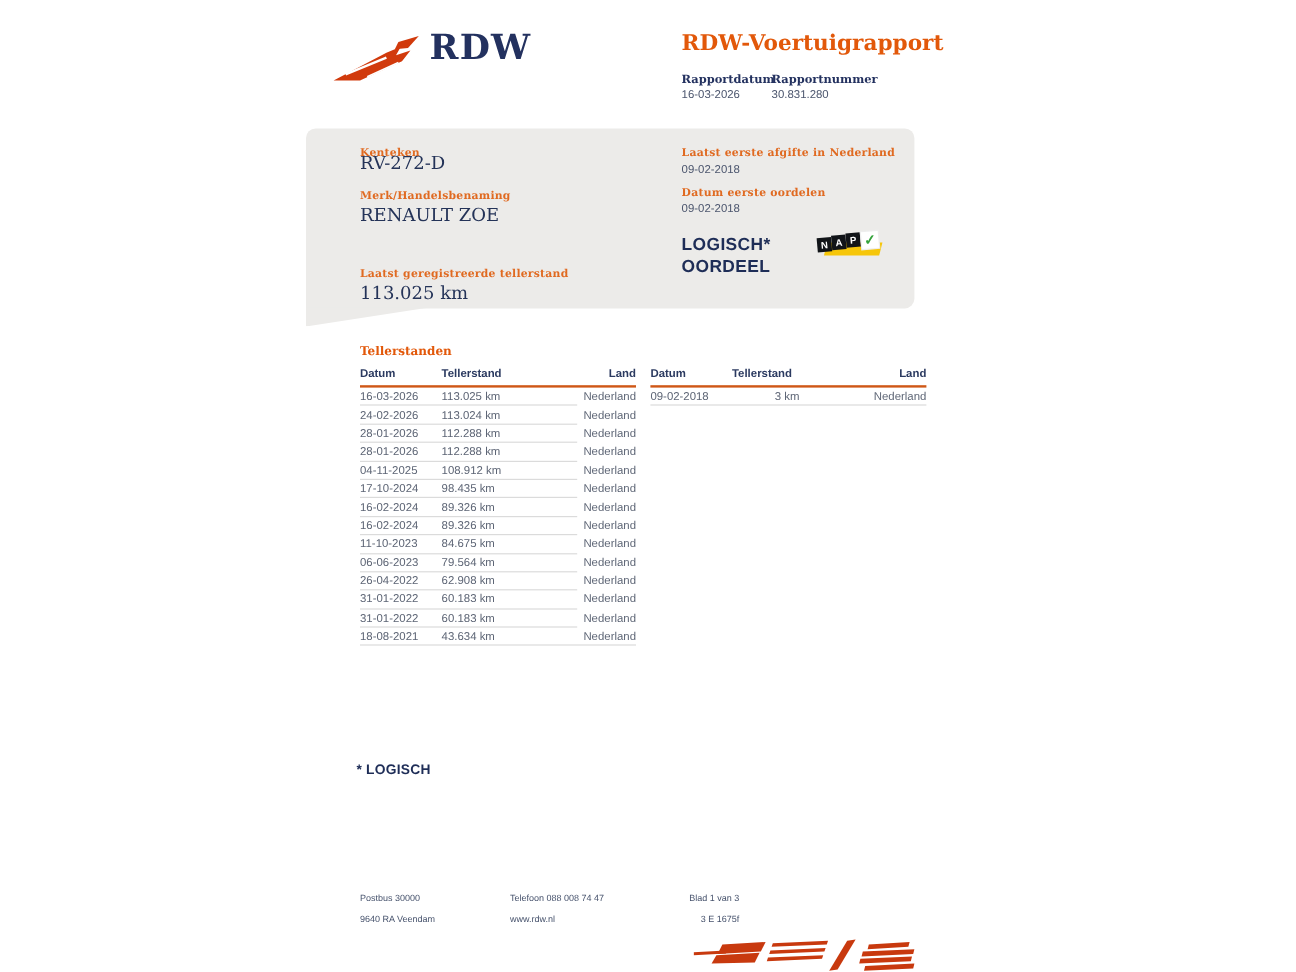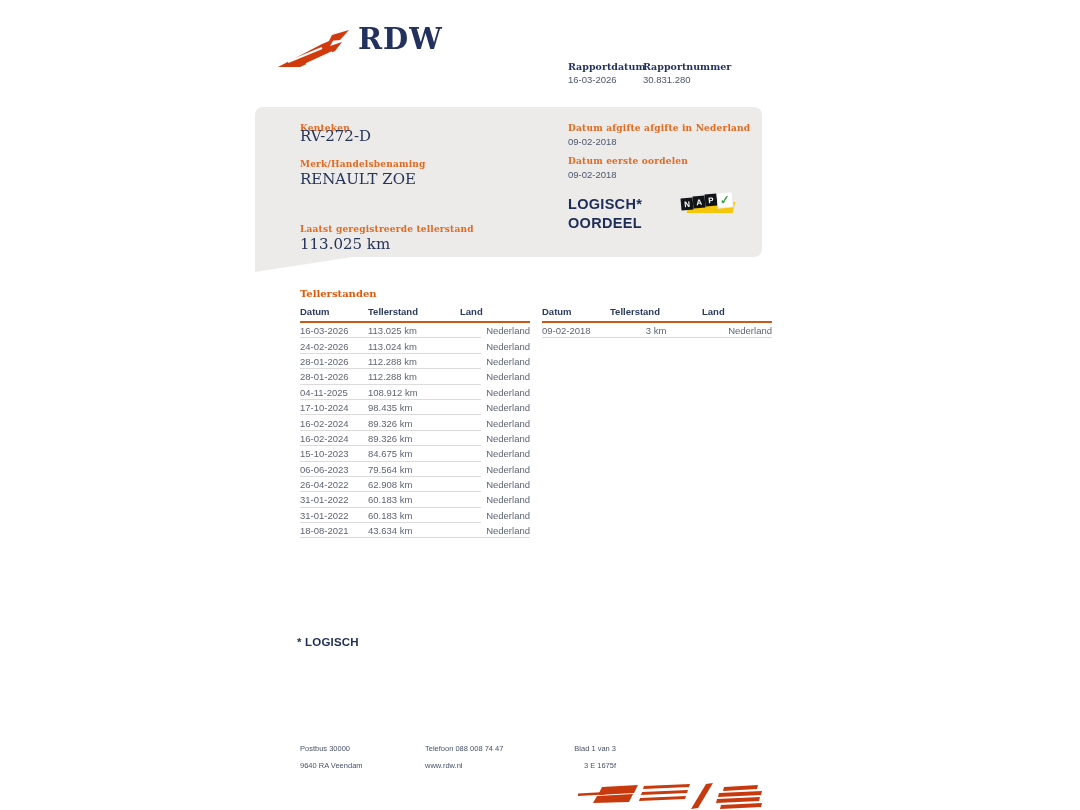--- a/index.html
+++ b/index.html
@@ -47,21 +47,21 @@
              color:#35a33c;font-size:12px;font-weight:bold;display:flex;align-items:center;
              justify-content:center;transform:rotate(-5deg);box-shadow:0 0 0 1px #eeeeee;}
 
   
   .section-title{left:300px;top:288px;font-size:10px;font-weight:bold;color:#e2580a;
                  font-family:"DejaVu Serif",serif;text-align:right;}
   .tbl{top:303px;width:230px;}
   .tbl-left{left:300px;} .tbl-right{left:542px;}
   .tbl-head{display:grid;grid-template-columns:68px 1fr 70px;font-size:9.5px;font-weight:bold;
             color:#2b3a60;padding:3px 0 4px 0;border-bottom:2px solid #cf5716;}
-  .tbl-head span:last-child{}
+  .tbl-head span:last-child{text-align:right;}
   .row{display:grid;grid-template-columns:68px 1fr 70px;font-size:9.5px;color:#5d6575;
        height:15.4px;align-items:center;position:relative;}
   .row span:last-child{text-align:right;}
   .row::after{content:"";position:absolute;left:0;bottom:0;width:181px;height:1px;background:#dbdbdb;}
   .row:last-child::after{width:100%;}
   .tbl-right .row span:nth-child(2){text-align:center;}
 
   
   .fn-title{left:297px;top:636px;font-size:11.5px;font-weight:bold;color:#1e2d57;letter-spacing:.2px;}
   .fn-text{left:297px;top:653px;width:452px;font-size:9.5px;color:#df6227;line-height:17px;}
@@ -79,34 +79,35 @@
 <div class="page">
 
   <svg class="abs logo-mark" viewBox="0 0 80 44" xmlns="http://www.w3.org/2000/svg">
     <path d="M2,39 L46,16 L58,11 L54,18 L66,14 L59,23 L24,39 Z" fill="#d13a0c"></path>
     <path d="M56,7 L73,2 L64,12 L53,13 Z" fill="#d13a0c"></path>
     <line x1="12" y1="34" x2="46" y2="20" stroke="#ffffff" stroke-width="2"></line>
     <line x1="30" y1="36" x2="56" y2="24" stroke="#ffffff" stroke-width="1.4"></line>
   </svg>
   <div class="abs logo-text">RDW</div>
 
+  <div class="abs doc-title">RDW-Voertuigrapport</div>
   <div class="abs meta-label ml1">Rapportdatum</div>
   <div class="abs meta-label ml2">Rapportnummer</div>
   <div class="abs meta-value mv1">16-03-2026</div>
   <div class="abs meta-value mv2">30.831.280</div>
 
   <div class="abs card">
     <div class="abs lbl c-l k-lbl">Kenteken</div>
     <div class="abs val c-l k-val">RV-272-D</div>
     <div class="abs lbl c-l m-lbl">Merk/Handelsbenaming</div>
     <div class="abs val c-l m-val">RENAULT ZOE</div>
     <div class="abs lbl c-l t-lbl">Laatst geregistreerde tellerstand</div>
     <div class="abs val c-l t-val">113.025 km</div>
 
-    <div class="abs lbl c-r a-lbl">Datum afgifte afgifte in Nederland</div>
+    <div class="abs lbl c-r a-lbl">Laatst eerste afgifte in Nederland</div>
     <div class="abs sval c-r a-val">09-02-2018</div>
     <div class="abs lbl c-r d-lbl">Datum eerste oordelen</div>
     <div class="abs sval c-r d-val">09-02-2018</div>
 
     <div class="abs oordeel c-r">
       <div>LOGISCH*</div>
       <div>OORDEEL</div>
     </div>
 
     <div class="abs nap">
@@ -162,21 +163,21 @@
           <span>16-02-2024</span>
           <span>89.326 km</span>
           <span>Nederland</span>
         </div>
         <div class="row">
           <span>16-02-2024</span>
           <span>89.326 km</span>
           <span>Nederland</span>
         </div>
         <div class="row">
-          <span>15-10-2023</span>
+          <span>11-10-2023</span>
           <span>84.675 km</span>
           <span>Nederland</span>
         </div>
         <div class="row">
           <span>06-06-2023</span>
           <span>79.564 km</span>
           <span>Nederland</span>
         </div>
         <div class="row">
           <span>26-04-2022</span>

